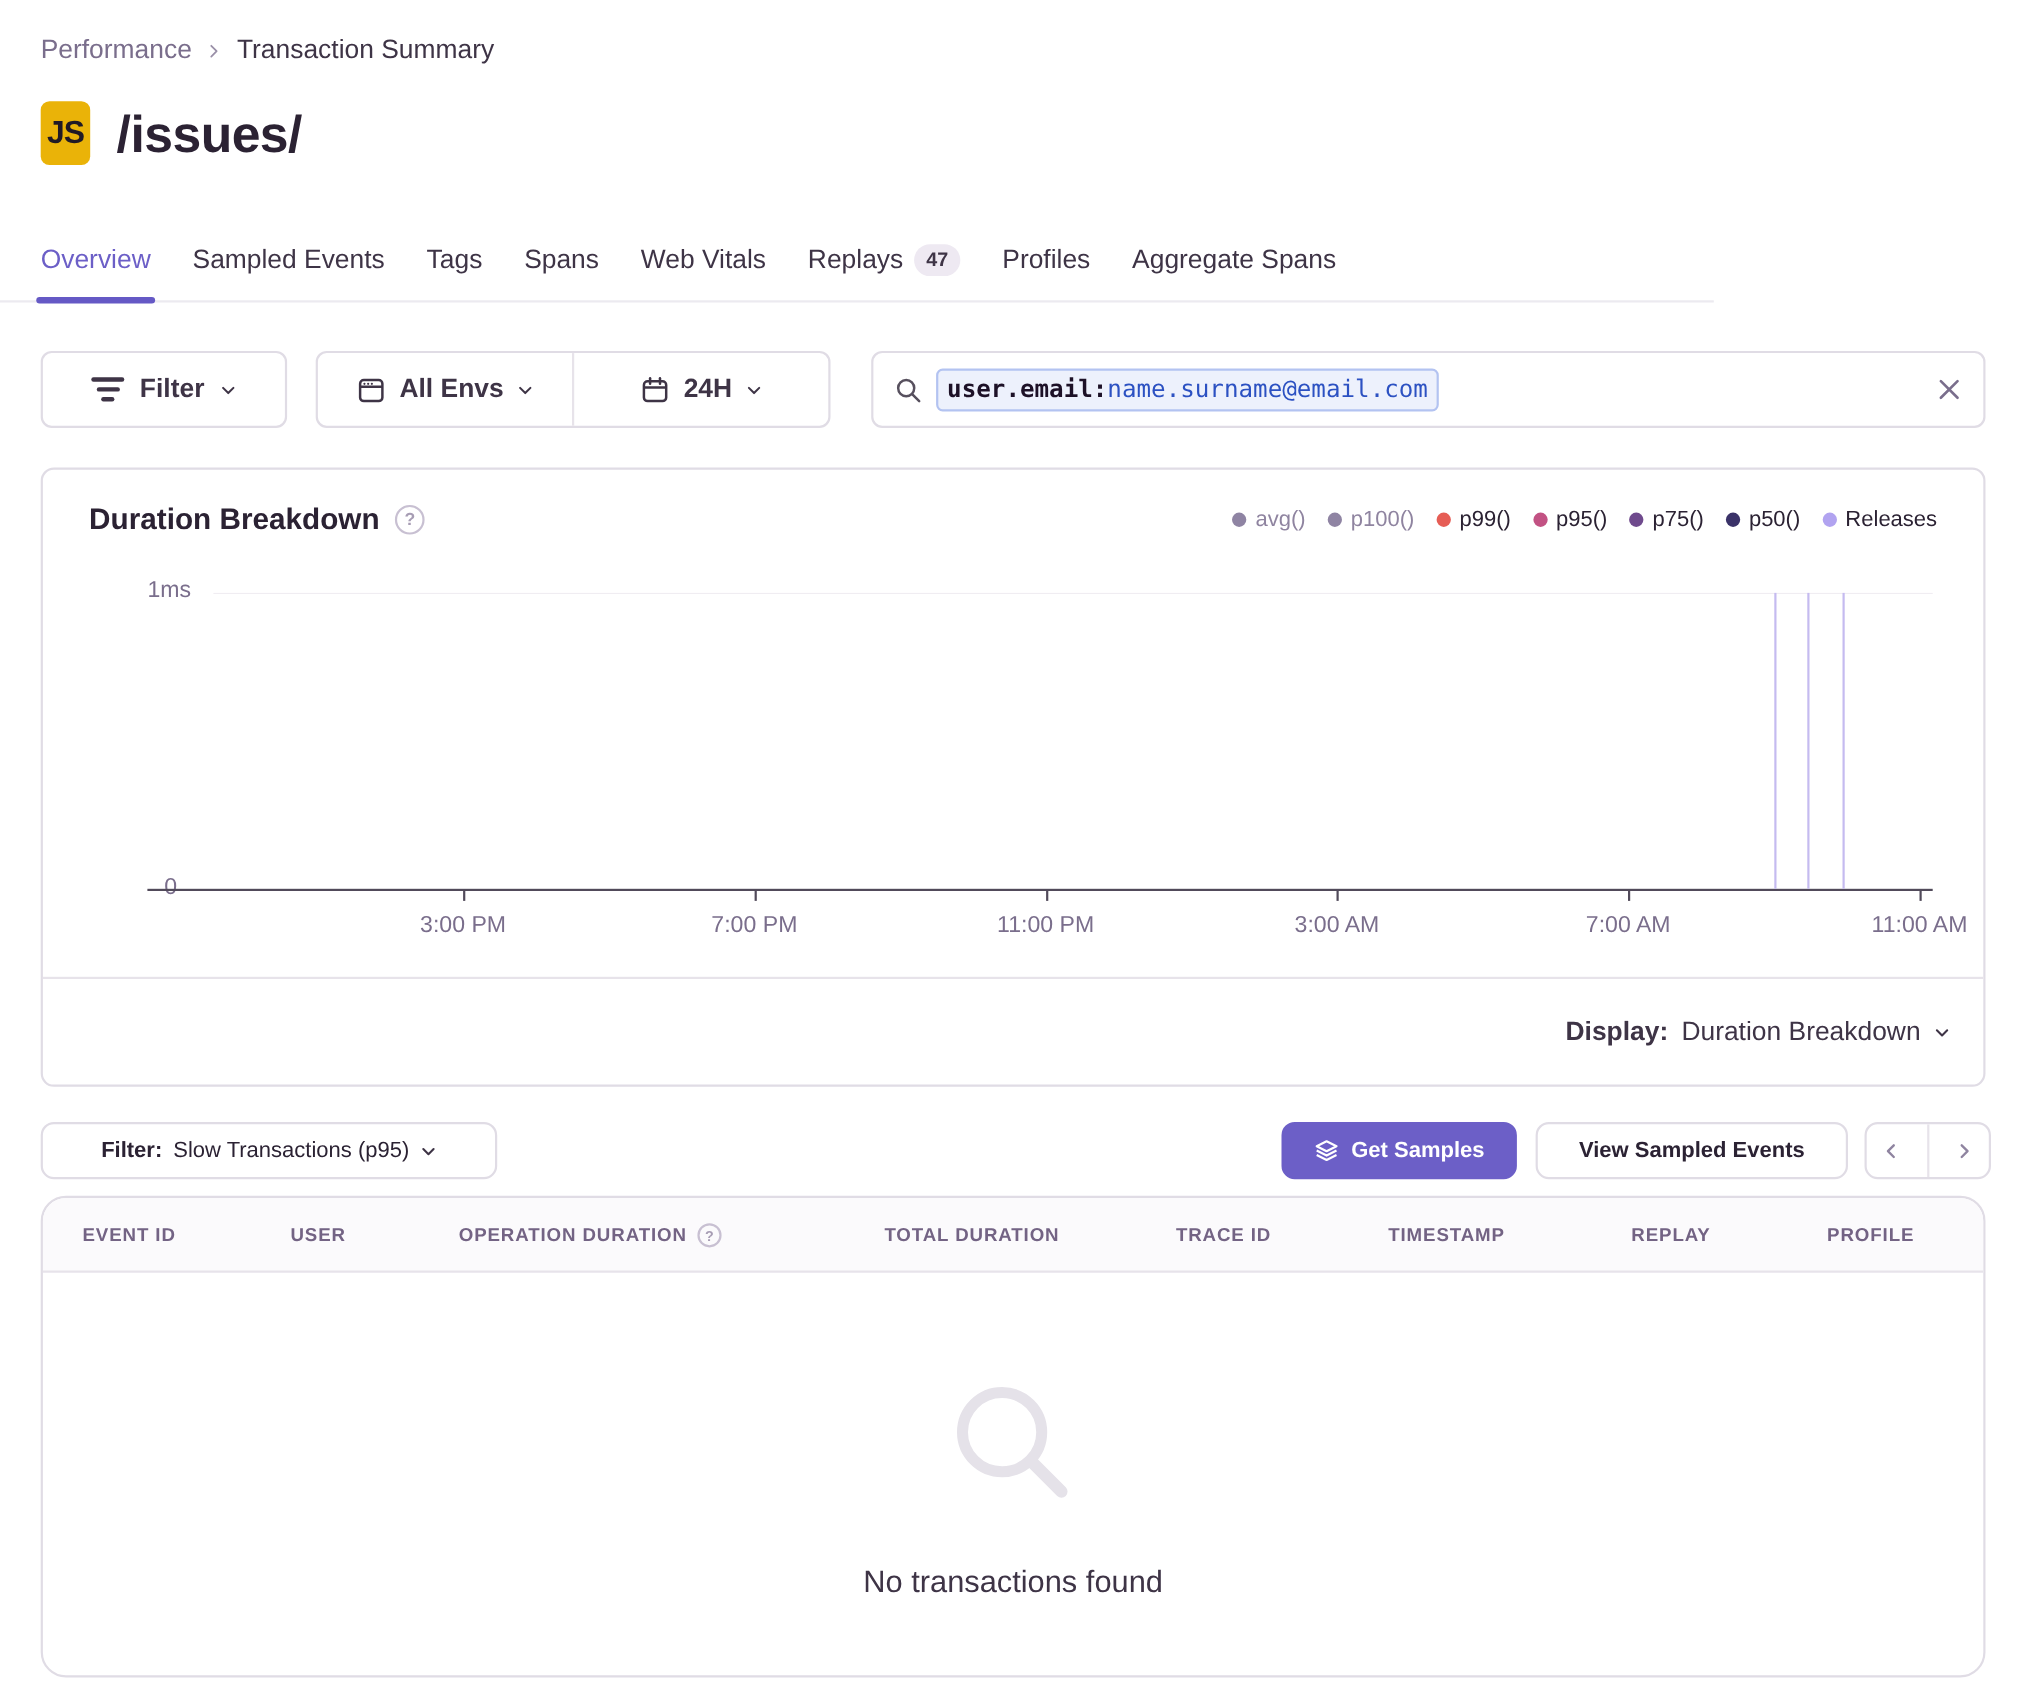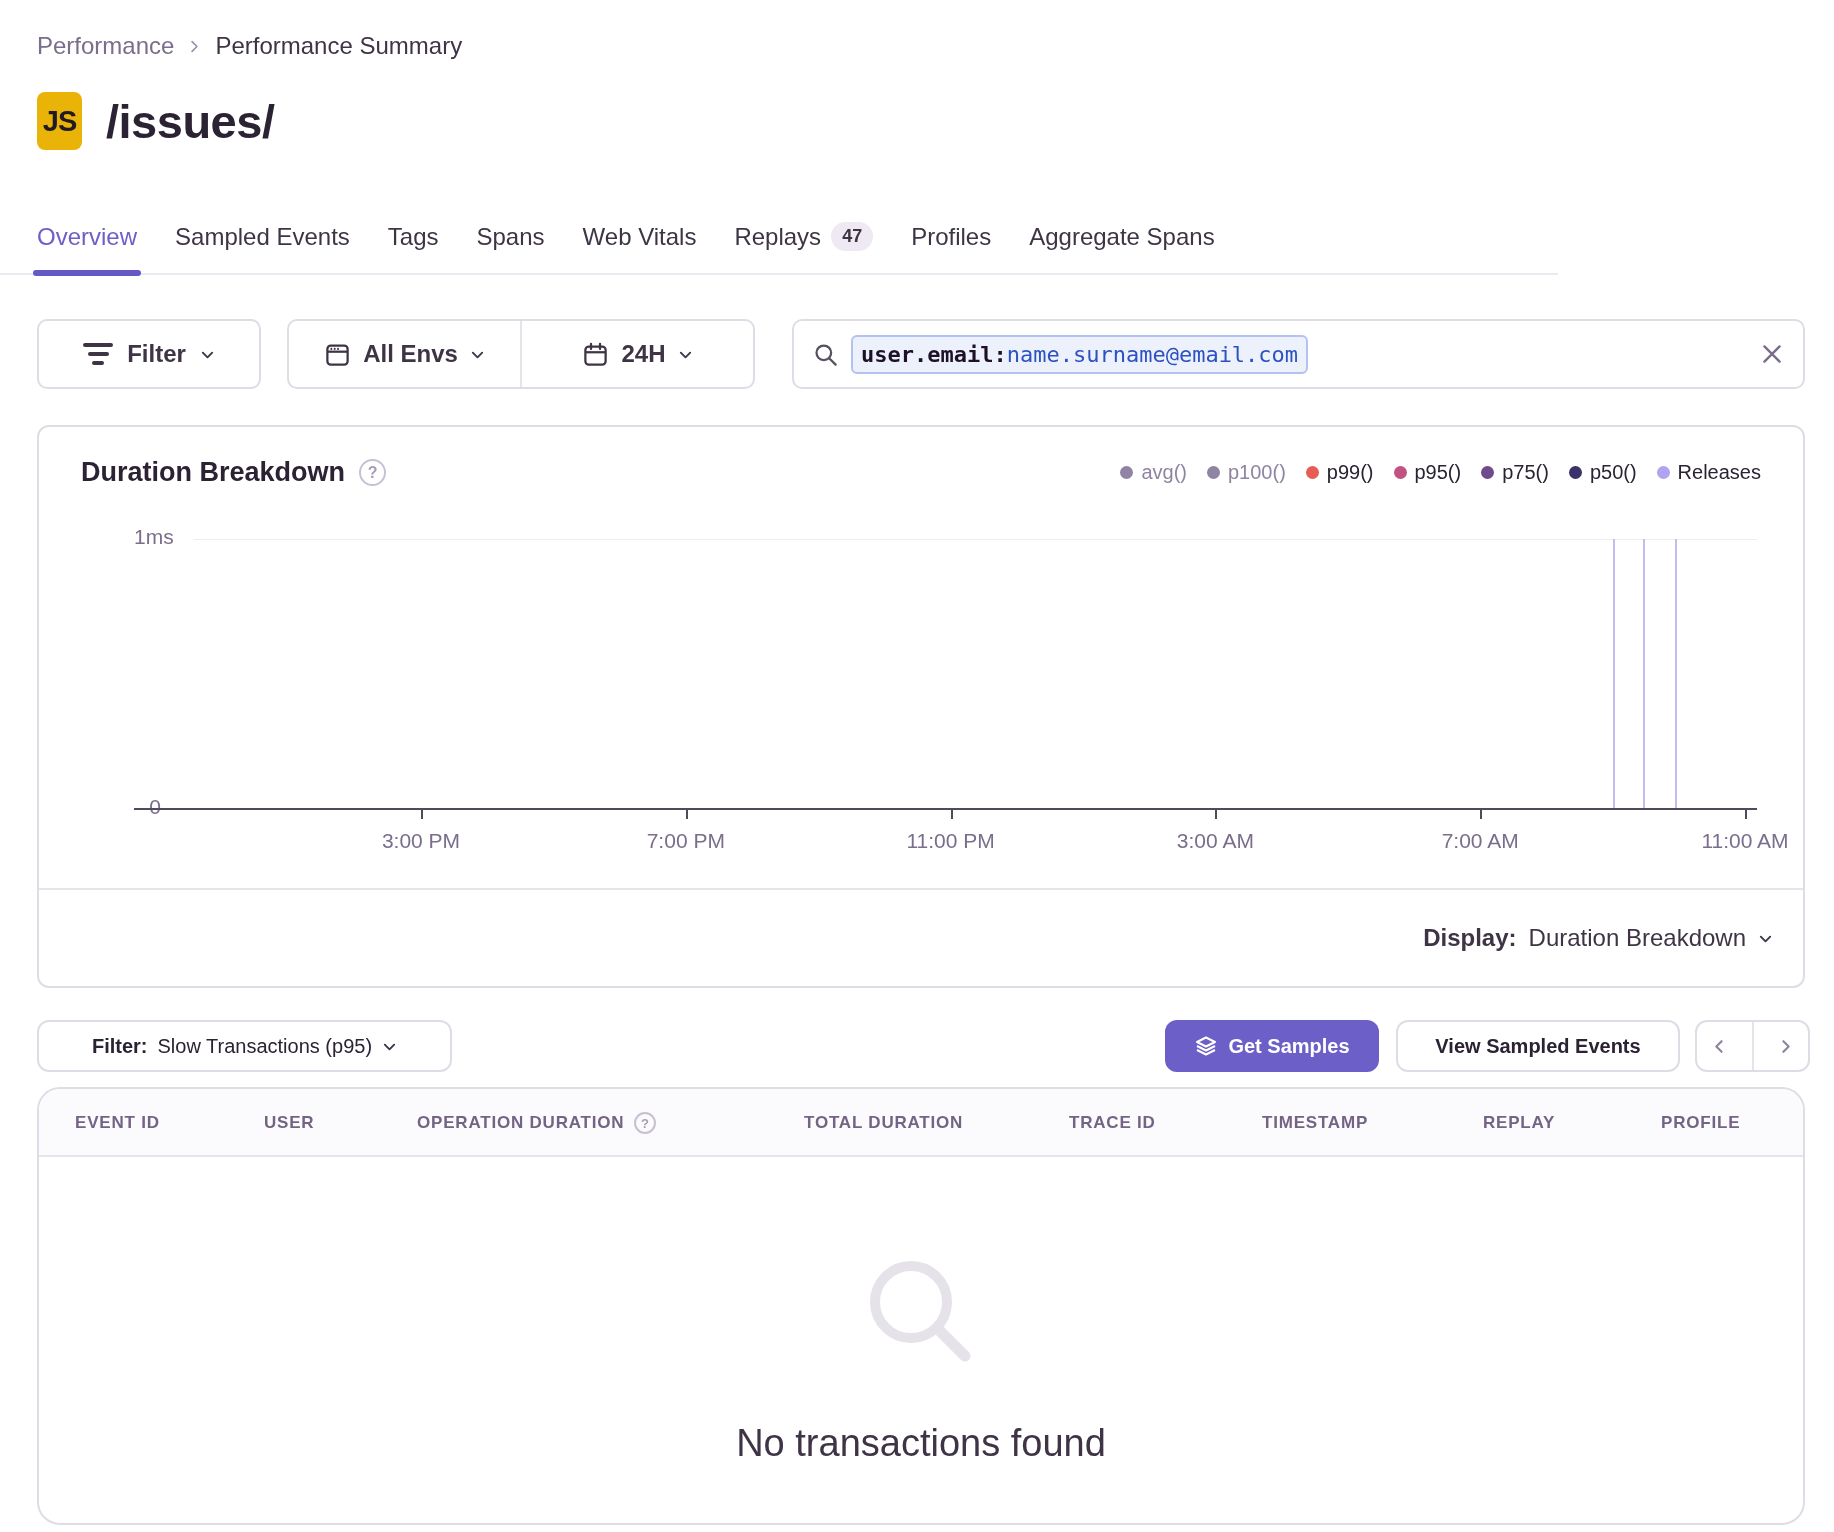--- a/index.html
+++ b/index.html
@@ -97,33 +97,33 @@
   
   .table-panel { position:absolute; left:37px; top:1087px; width:1768px; height:438px; border:2px solid #e0dce5; border-radius:23px; background:#fff; overflow:hidden; }
   .thead { position:absolute; left:0; top:0; width:100%; height:68px; background:#fbfafc; border-bottom:2px solid #e7e3ea; }
   .th { position:absolute; top:0; height:68px; display:flex; align-items:center; gap:8px; font-size:17px; font-weight:bold; letter-spacing:0.8px; color:#736384; text-transform:uppercase; white-space:nowrap; }
   .th .help-icon { width:22px; height:22px; font-size:13px; margin-left:2px; }
   .th-1{ left:36px; } .th-2{ left:225px; } .th-3{ left:378px; } .th-4{ left:765px; }
   .th-5{ left:1030px; } .th-6{ left:1223px; } .th-7{ left:1444px; } .th-8{ left:1622px; }
 
   .empty-state { position:absolute; left:0; top:68px; right:0; bottom:0; display:flex; flex-direction:column; align-items:center; }
   .empty-icon { margin-top:95px; width:120px; height:120px; color:#e5e2e9; }
-  .empty-text { margin-top:50px; font-size:38px; font-weight:500; color:#3e3446; }
+  .empty-text { margin-top:50px; font-size:28px; font-weight:500; color:#3e3446; }
 </style>
 </head>
 <body>
 
 <div class="page">
 
   <nav class="breadcrumb">
     <span class="crumb-parent">Performance</span>
     <svg class="crumb-sep" viewBox="0 0 16 16">
         <path d="M5 2l6 6-6 6" fill="none" stroke="currentColor" stroke-width="2" stroke-linecap="round" stroke-linejoin="round"></path>
       </svg>
-    <span class="crumb-current">Performance Summary</span>
+    <span class="crumb-current">Transaction Summary</span>
   </nav>
 
   <div class="title-row">
     <span class="platform-badge">JS</span>
     <h1 class="page-title">/issues/</h1>
   </div>
 
   <div class="tabs">
     <div class="tabs-inner">
       <span class="tab active">

